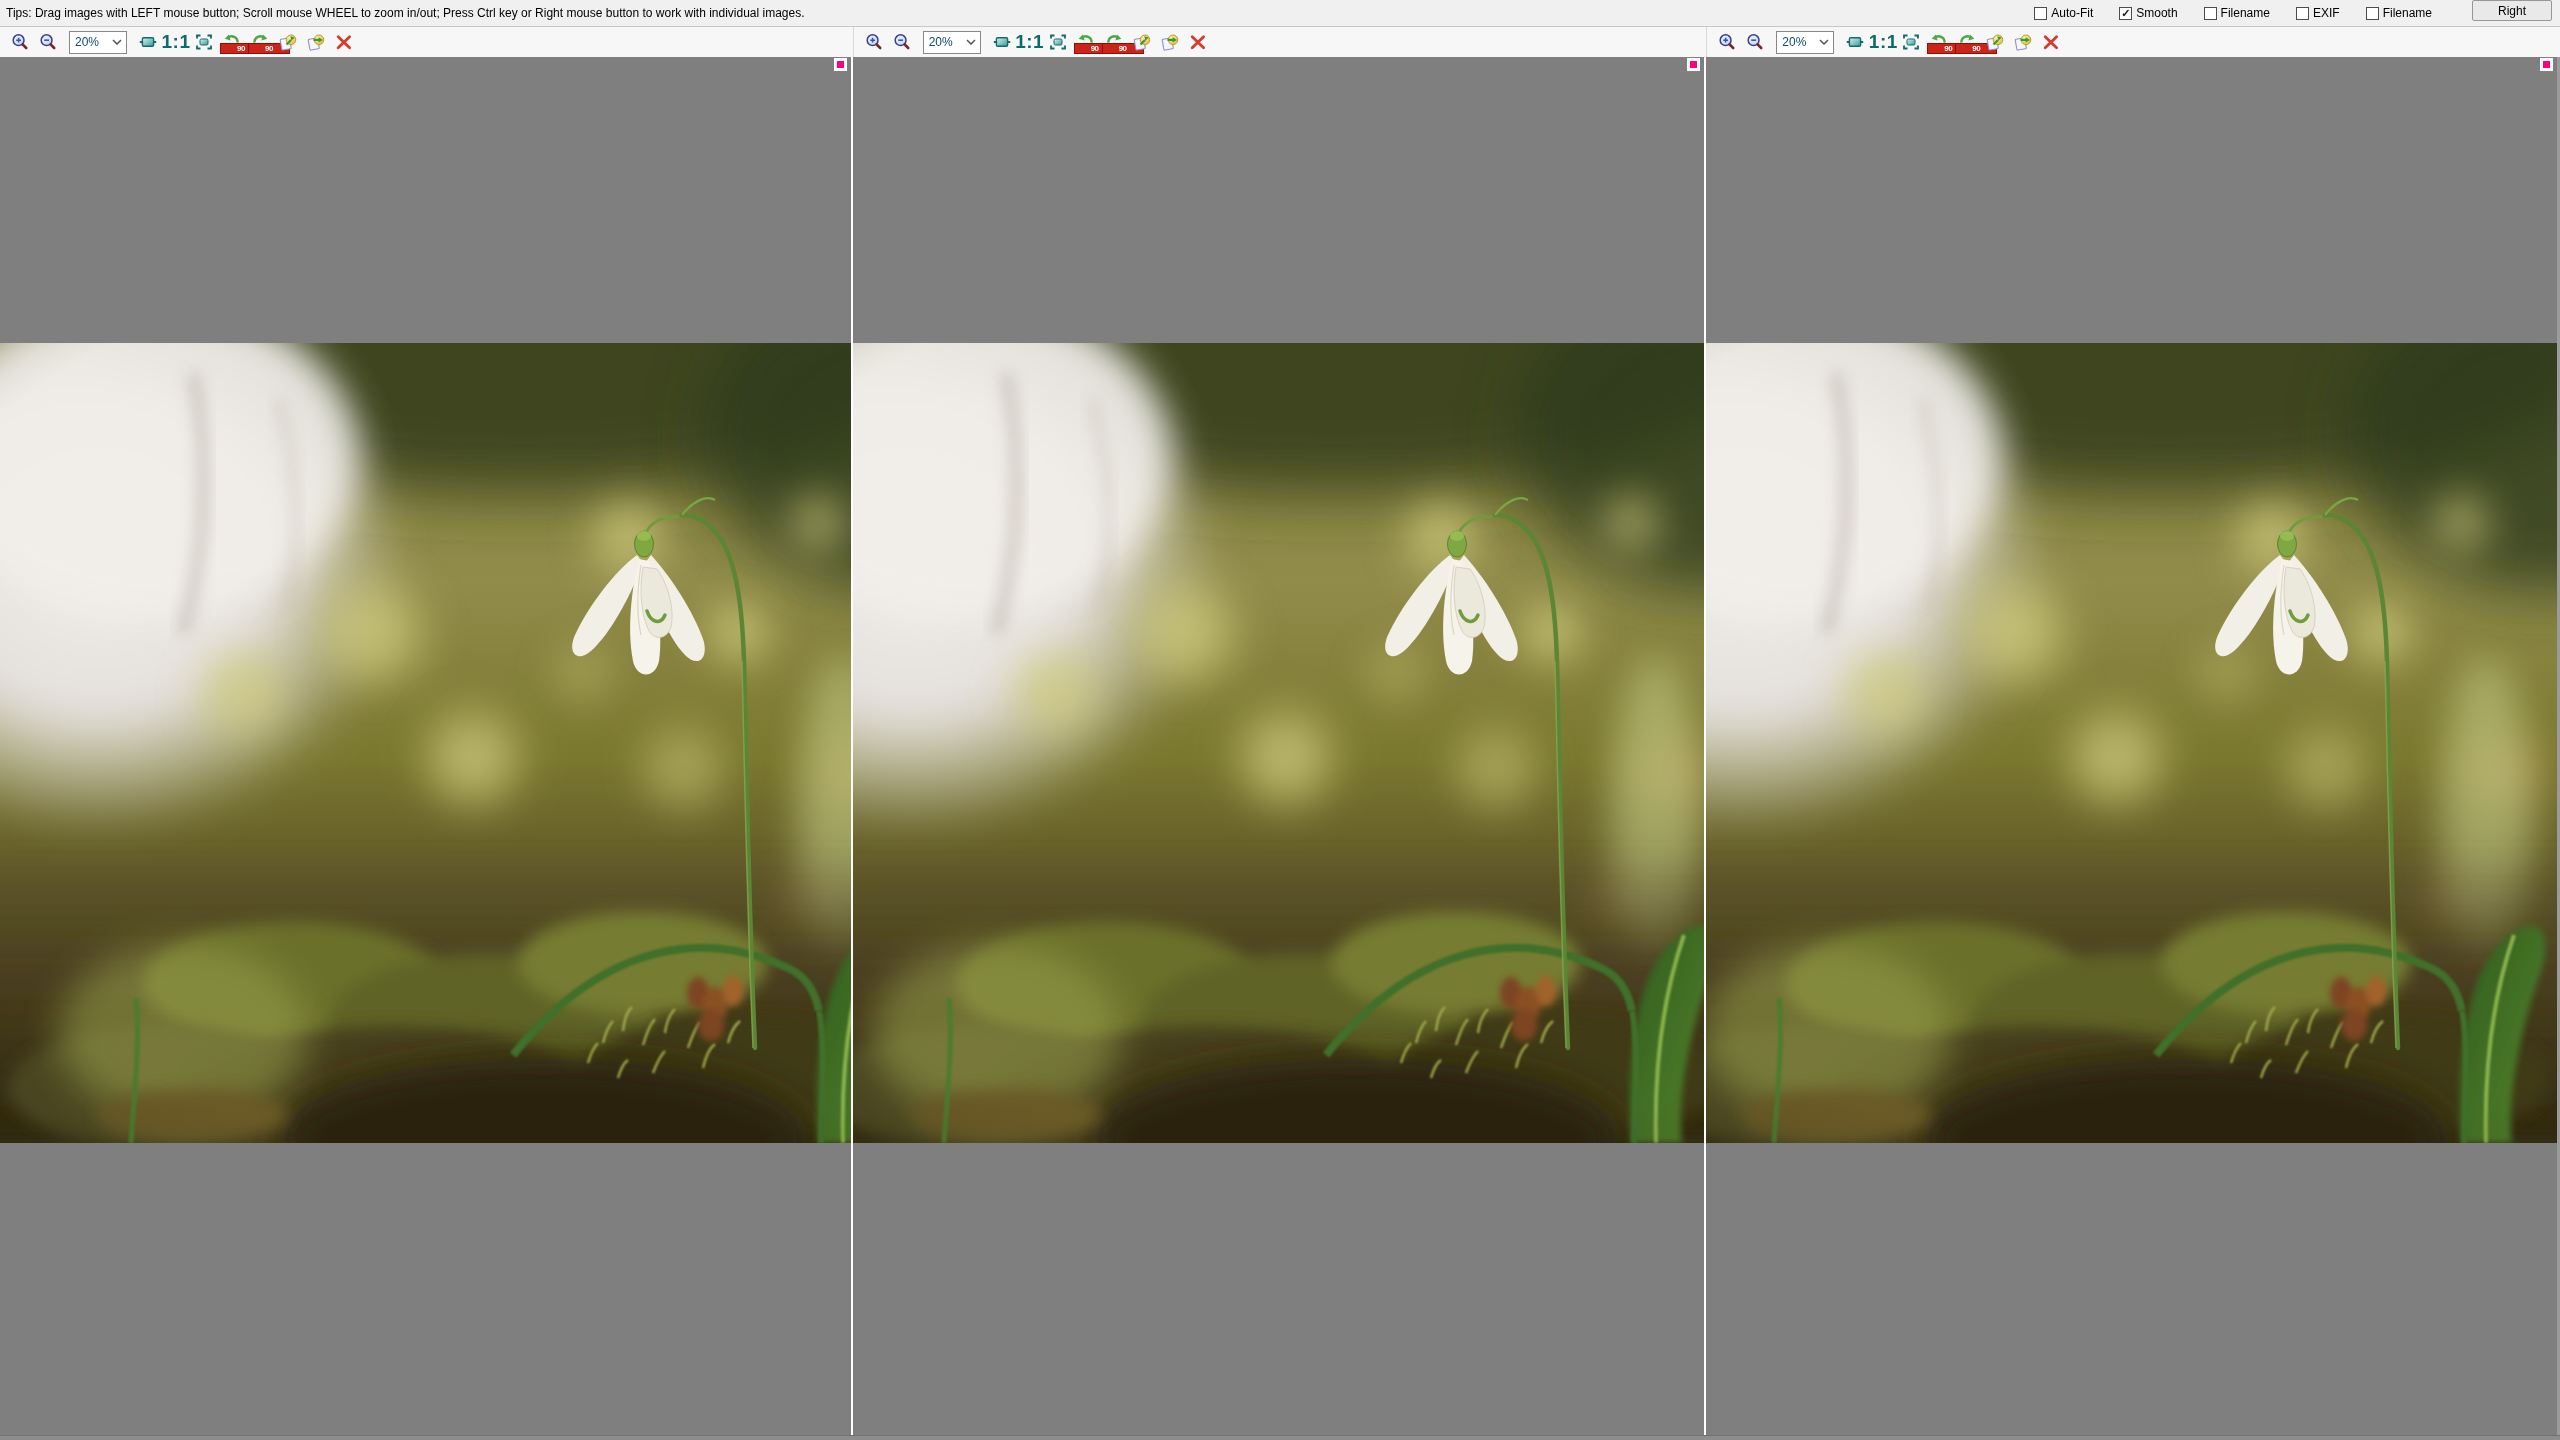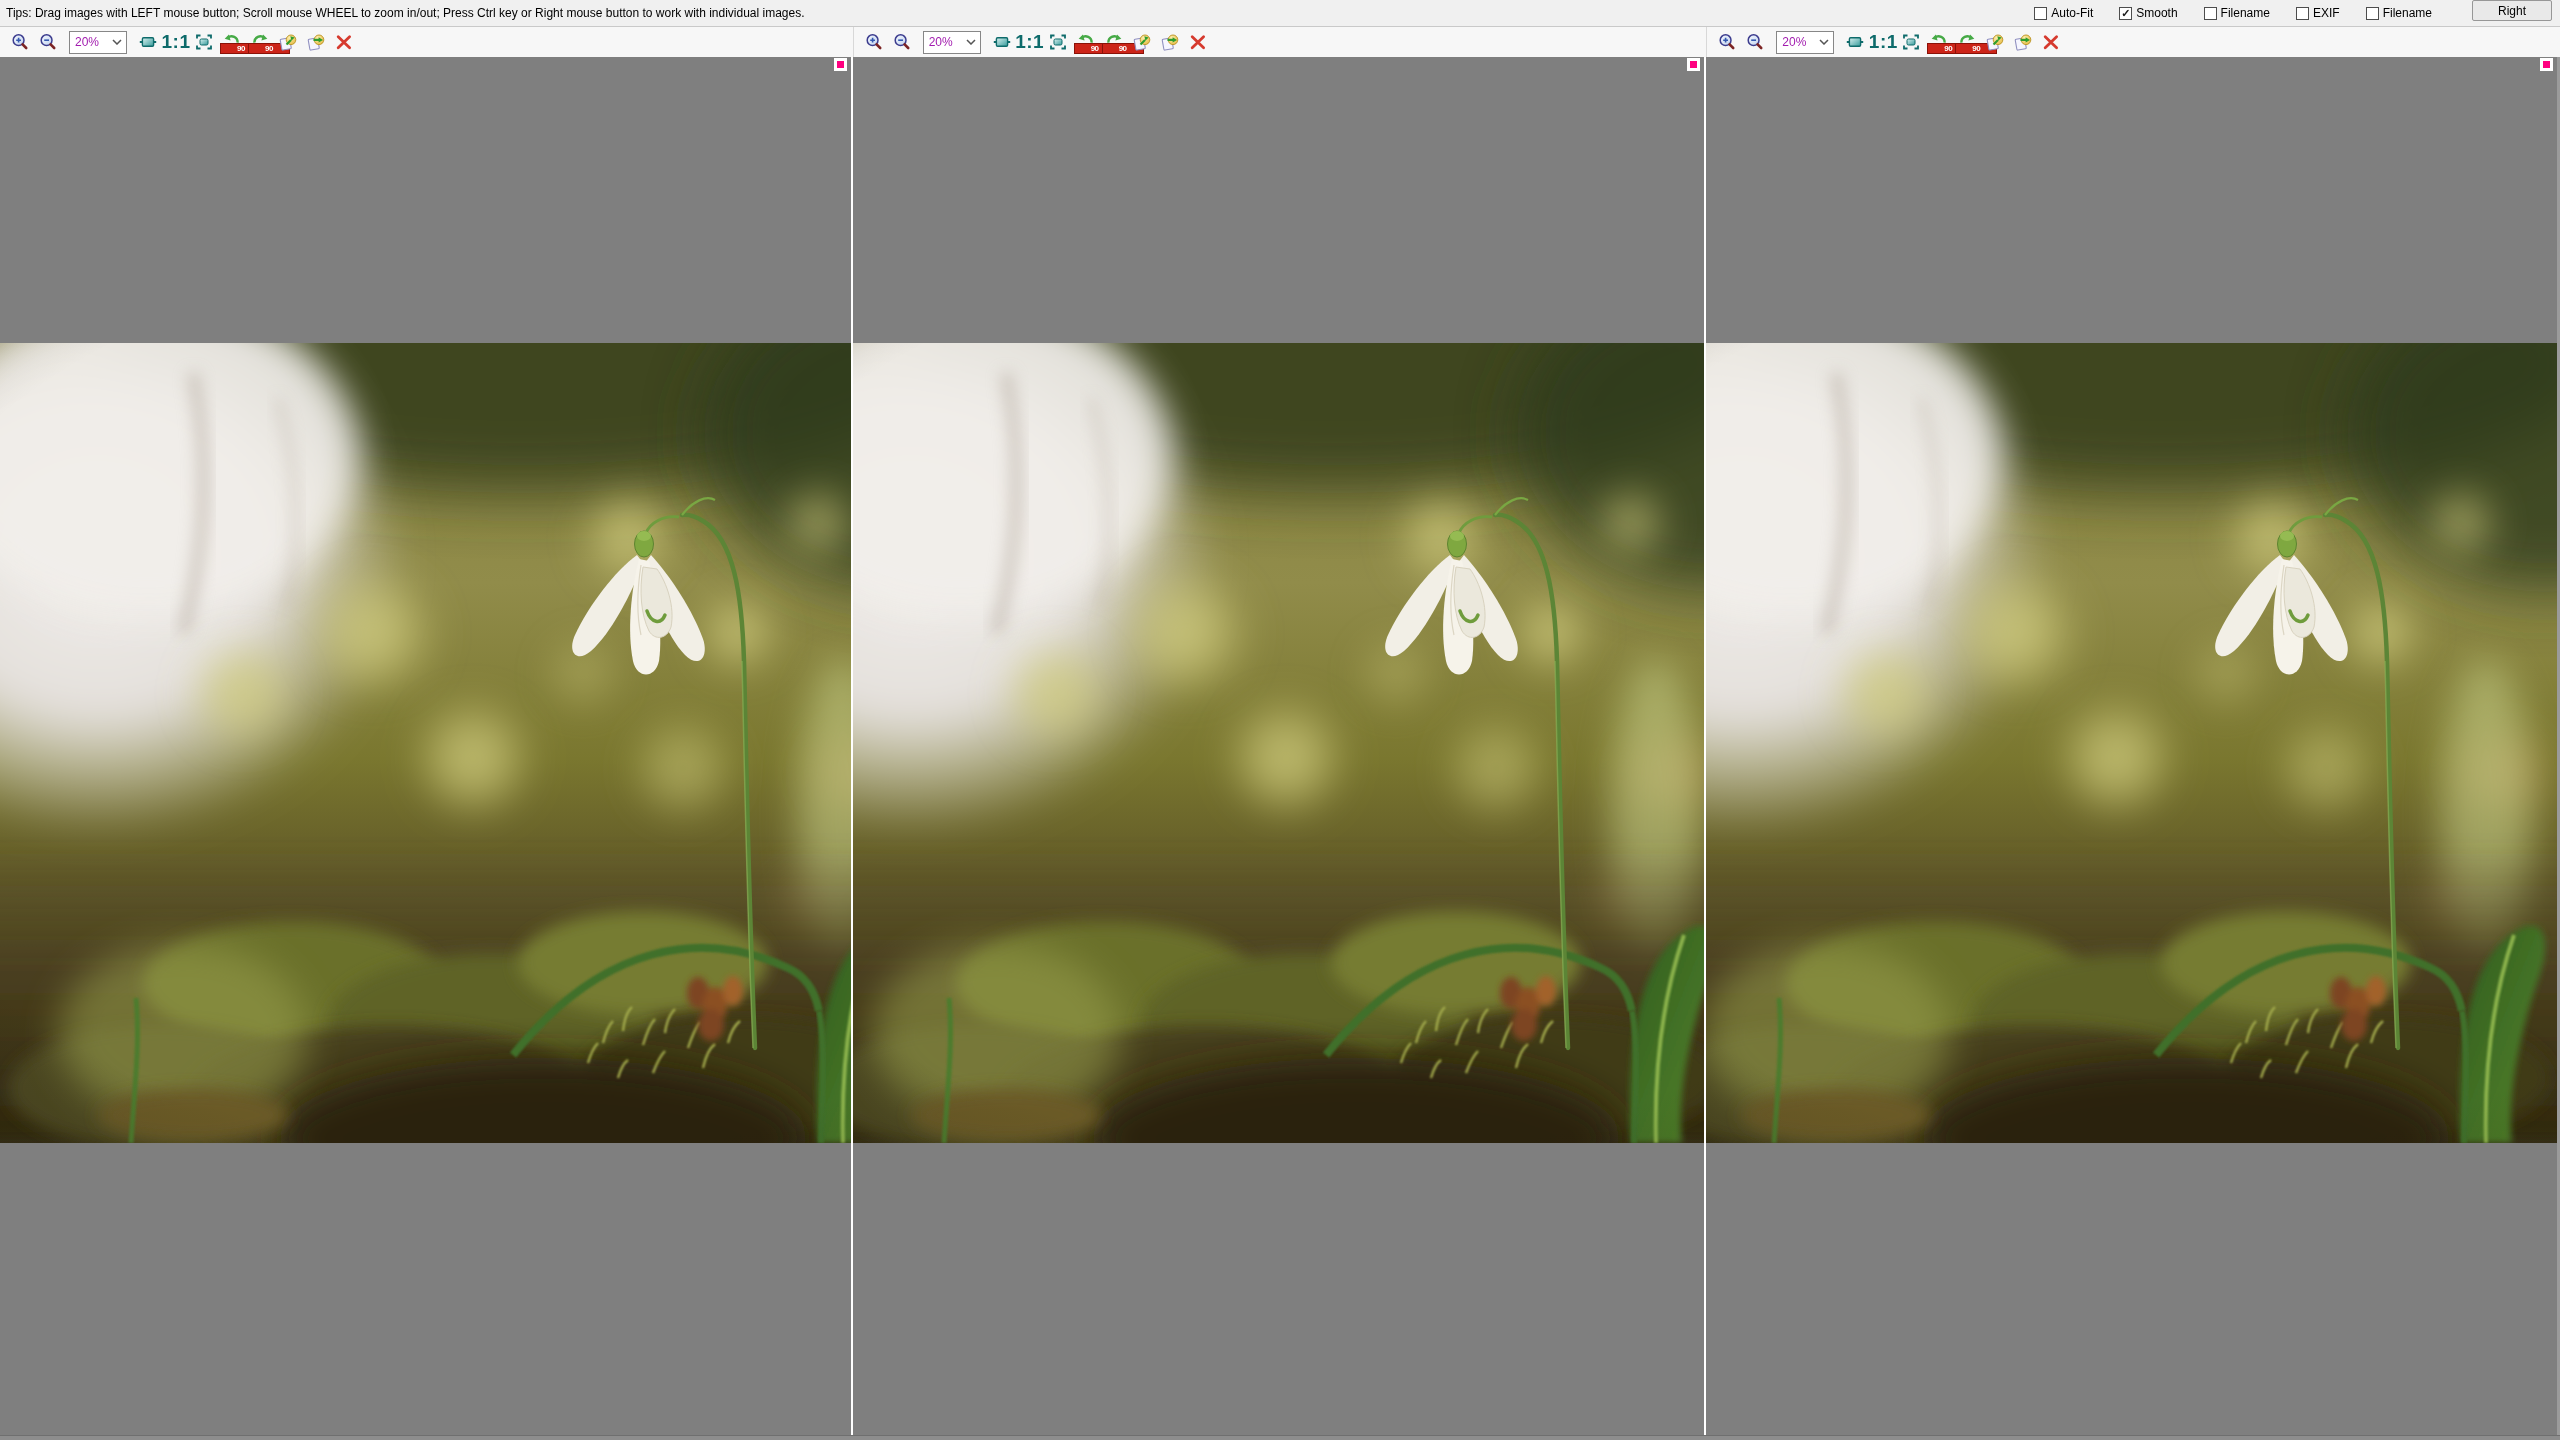--- a/index.html
+++ b/index.html
@@ -51,21 +51,21 @@
   .badge90 {
     position: absolute; left: 2px; bottom: 1px;
     background: var(--badge-red, #cc2418); color: #fff;
     font-size: 8px; font-weight: bold; line-height: 9px; padding: 0 16px;
     border: 1px solid #8a1208; letter-spacing: -0.5px;
   }
   .zoom-combo {
     width: 58px; height: 23px; margin: 0 7px; flex: 0 0 auto;
     background: #fff; border: 1px solid #878787;
     display: flex; align-items: center; justify-content: space-between;
-    padding: 0 4px 0 5px; font-size: 12px; color: #a21caf;
+    padding: 0 4px 0 5px; font-size: 12px; color: #0c4a6e;
   }
   .chev { width: 10px; height: 6px; display: block; }
 
   
   .panels {
     position: absolute; top: 57px; left: 0; right: 0; bottom: 5px;
     display: flex; border-right: 3px solid #9b9b9b;
   }
   .panel { flex: 1 1 0; position: relative; overflow: hidden; background: var(--canvas-gray, #7f7f7f); min-width: 0; }
   .panel + .panel { border-left: 2px solid var(--panel-divider, #ffffff); }

